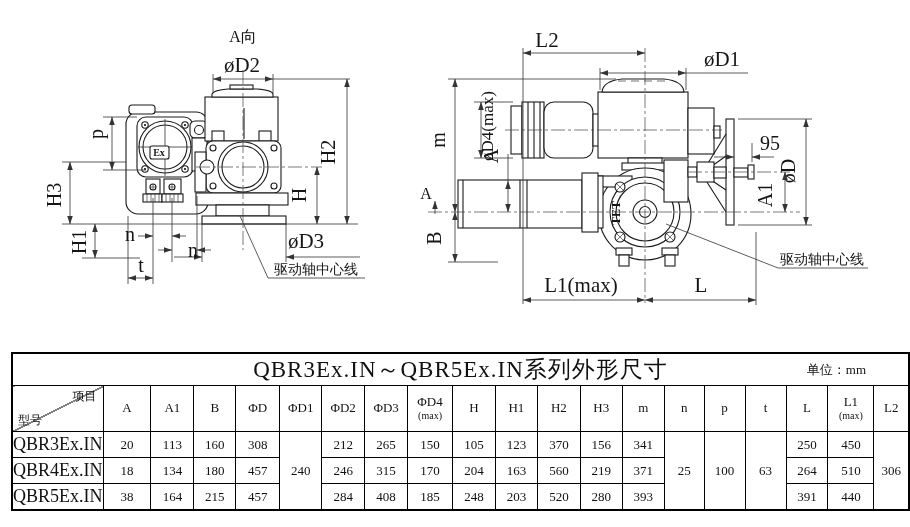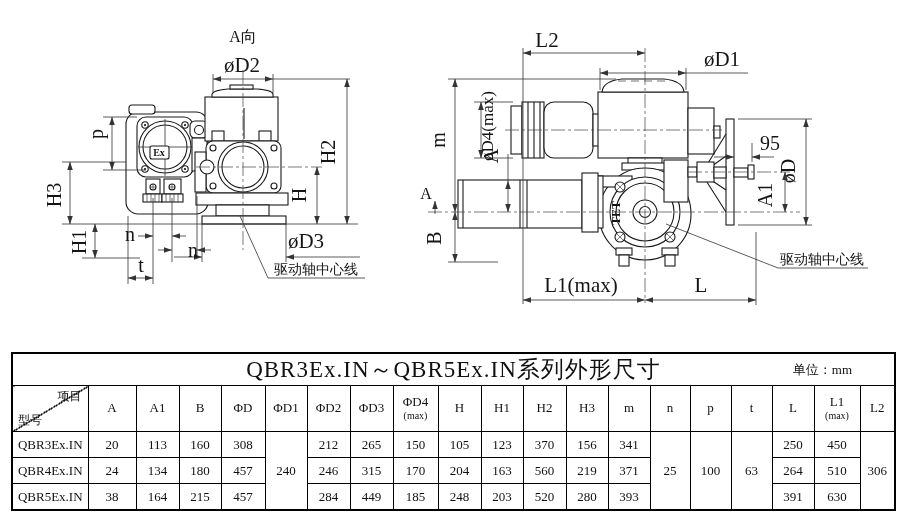--- a/index.html
+++ b/index.html
@@ -14,21 +14,21 @@
   .title-cell{height:31px;position:relative;}
   .title-text{font-size:23px;letter-spacing:1px;}
   .unit-label{position:absolute;right:42px;top:50%;transform:translateY(-50%);font-size:13px;}
   .hdr-row th{height:45px;font-size:13px;line-height:1.15;}
   .hdr-sub{font-size:10px;display:block;}
   .diag{position:relative;
         background:linear-gradient(to bottom right,transparent 49.3%,#000 49.3%,#000 50.7%,transparent 50.7%);margin-left:20px;}
   .diag .tr{position:absolute;top:4px;right:6px;font-size:12px;}
   .diag .bl{position:absolute;bottom:3px;left:5px;font-size:12px;}
   tbody td{height:25px;font-size:13px;}
-  tbody td.model{font-size:13px;}
+  tbody td.model{font-size:18px;}
 </style>
 </head>
 <body>
 
 <div class="page">
 
 <svg width="910" height="348" viewBox="0 0 910 348">
   <defs>
     <marker id="ah" viewBox="0 0 12 8" refX="11.6" refY="4" markerWidth="11" markerHeight="7" orient="auto-start-reverse">
           <path d="M0,0 L12,4 L0,8 Z" fill="#333"></path>
@@ -358,21 +358,21 @@
             <td>341</td>
             <td rowspan="3">25</td>
             <td rowspan="3">100</td>
             <td rowspan="3">63</td>
             <td>250</td>
             <td>450</td>
             <td rowspan="3">306</td>
           </tr>
           <tr>
             <td class="model">QBR4Ex.IN</td>
-            <td>24</td>
+            <td>18</td>
             <td>134</td>
             <td>180</td>
             <td>457</td>
             <td>246</td>
             <td>315</td>
             <td>170</td>
             <td>204</td>
             <td>163</td>
             <td>560</td>
             <td>219</td>
@@ -380,27 +380,27 @@
             <td>264</td>
             <td>510</td>
           </tr>
           <tr>
             <td class="model">QBR5Ex.IN</td>
             <td>38</td>
             <td>164</td>
             <td>215</td>
             <td>457</td>
             <td>284</td>
-            <td>449</td>
+            <td>408</td>
             <td>185</td>
             <td>248</td>
             <td>203</td>
             <td>520</td>
             <td>280</td>
             <td>393</td>
             <td>391</td>
-            <td>630</td>
+            <td>440</td>
           </tr>
         </tbody>
       </table>
 </div>
 
 </div>
 
 </body></html>

